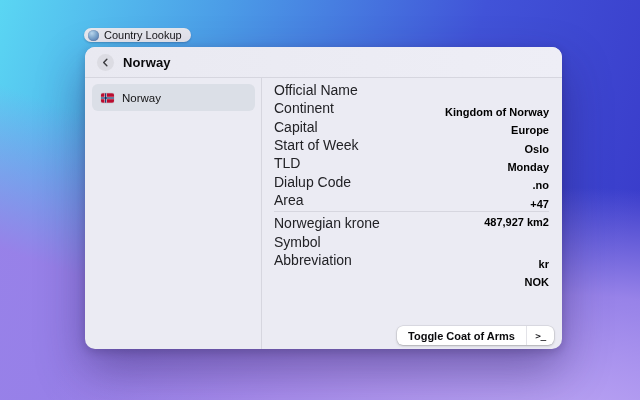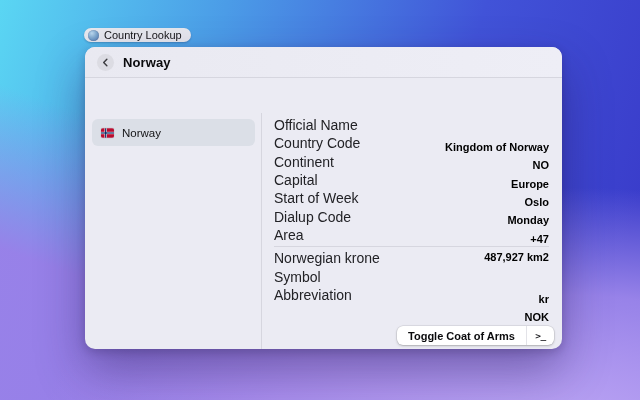--- a/index.html
+++ b/index.html
@@ -25,21 +25,21 @@
     background: radial-gradient(circle at 35% 30%, #bcd9ef 0%, #7fa8cf 45%, #4a6fa8 100%);
     box-shadow: inset 0 0 1px rgba(0,0,40,0.4);
   }
   .tag .tag-label { font-size: 11px; font-weight: 500; color: #151517; white-space: nowrap; }
 
   
   .window {
     position: absolute; left: 85px; top: 47px; width: 477px; height: 302px;
     background: #ebebf3; border-radius: 10px; overflow: hidden;
     box-shadow: 0 22px 48px rgba(35,22,85,0.42), 0 3px 10px rgba(30,20,60,0.22);
-    display: flex; flex-direction: column; gap: 35px;
+    display: flex; flex-direction: column;
   }
   .titlebar {
     height: 31px; flex: 0 0 31px; display: flex; align-items: center;
     padding-left: 12px; border-bottom: 1px solid #d6d6df;
     background: linear-gradient(to right, #e9e9f1, #eeeef6);
   }
   .back-btn {
     width: 17px; height: 17px; border-radius: 50%; background: #dcdce3;
     display: flex; align-items: center; justify-content: center; cursor: default;
   }
@@ -123,34 +123,34 @@
       </div>
     </div>
 
     <div class="detail">
 
       <div class="row">
         <span class="lbl">Official Name</span>
         <span class="val">Kingdom of Norway</span>
       </div>
       <div class="row">
-        <span class="lbl">Country Code</span>
-        <span class="val">NO</span>
-      </div>
-      <div class="row">
         <span class="lbl">Continent</span>
         <span class="val">Europe</span>
       </div>
       <div class="row">
         <span class="lbl">Capital</span>
         <span class="val">Oslo</span>
       </div>
       <div class="row">
         <span class="lbl">Start of Week</span>
         <span class="val">Monday</span>
+      </div>
+      <div class="row">
+        <span class="lbl">TLD</span>
+        <span class="val">.no</span>
       </div>
       <div class="row">
         <span class="lbl">Dialup Code</span>
         <span class="val">+47</span>
       </div>
       <div class="row">
         <span class="lbl">Area</span>
         <span class="val">487,927 km2</span>
       </div>
 

